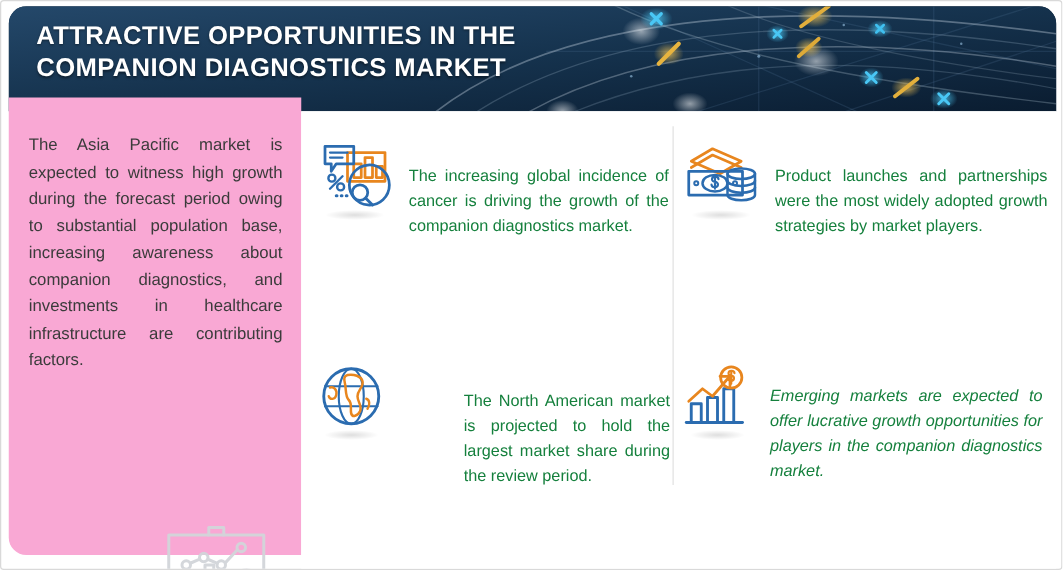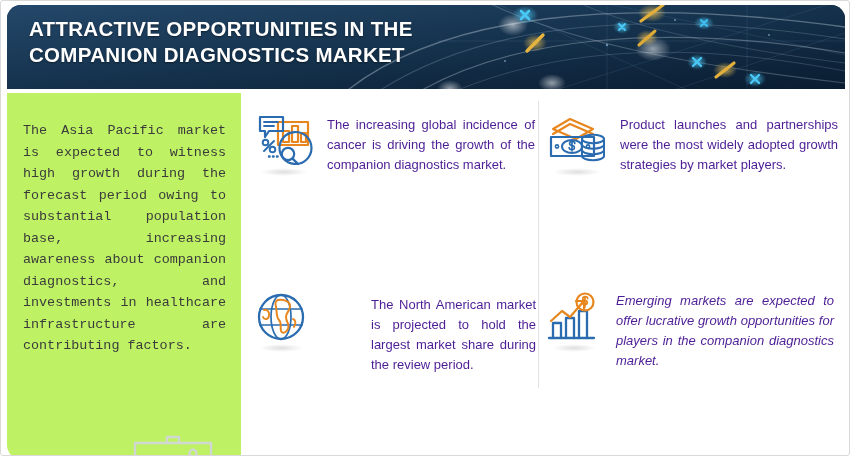--- a/index.html
+++ b/index.html
@@ -12,41 +12,41 @@
   #header{position:absolute;left:6px;top:4px;width:838px;height:84px;
           border-radius:14px 14px 0 0;overflow:hidden;
           background:radial-gradient(ellipse 60% 120% at 18% 40%, #20415f 0%, #16314b 45%, #0d2138 100%);}
   #header .hdr-bg{position:absolute;inset:0;}
   #header .title{position:absolute;left:22px;top:11px;width:470px;
           color:#ffffff;font-weight:bold;font-size:20.5px;line-height:26px;
           letter-spacing:.3px;text-transform:uppercase;z-index:4;
           text-shadow:0 1px 2px rgba(0,0,0,.45);}
 
   
-  #leftpanel{position:absolute;left:6px;top:92px;width:234px;height:366px;
-             background:#bef264;border-radius:0 0 0 14px;font-family:Liberation Mono, monospace;}
+  #leftpanel{position:absolute;left:6px;top:77px;width:234px;height:366px;
+             background:#f9a8d4;border-radius:0 0 0 14px;}
   #leftpara{position:absolute;left:16px;top:27px;width:203px;
             font-size:13.4px;line-height:21.5px;color:#3b3b3b;text-align:justify;
             text-justify:inter-word;}
   #asia-label{position:absolute;left:-5px;bottom:8px;width:140px;
             transform:rotate(-90deg);transform-origin:left bottom;
             font-size:25px;font-weight:bold;line-height:27px;color:#121212;
             letter-spacing:.5px;white-space:pre-line;}
   #board-icon{position:absolute;left:118px;top:336px;width:104px;height:100px;opacity:.95;}
 
   
   #right{position:absolute;left:240px;top:88px;width:604px;height:366px;background:#ffffff;}
   .vdiv{position:absolute;left:297px;top:12px;width:1px;height:287px;background:#e2e2e2;}
 
   .card{position:absolute;display:flex;align-items:flex-start;}
   .card .ico{position:relative;flex:0 0 auto;}
   .card .ico .shadow{position:absolute;left:50%;transform:translateX(-50%);
             bottom:-7px;width:78%;height:8px;border-radius:50%;
             background:radial-gradient(ellipse at center, rgba(0,0,0,.13) 0%, rgba(0,0,0,0) 70%);}
-  .card .txt{font-size:13px;line-height:20px;color:#4c1d95;text-align:justify;text-justify:inter-word;}
+  .card .txt{font-size:13px;line-height:20px;color:#15803d;text-align:justify;text-justify:inter-word;margin-top:16px;}
 
   #card1{left:12px;top:22px;width:283px;}
   #card1 .ico{width:62px;height:58px;margin-right:12px;}
   #card1 .txt{width:208px;padding-top:4px;}
 
   #card2{left:305px;top:22px;width:292px;}
   #card2 .ico{width:62px;height:58px;margin-right:12px;}
   #card2 .txt{width:218px;padding-top:4px;}
 
   #card3{left:12px;top:200px;width:283px;gap:48px;}

